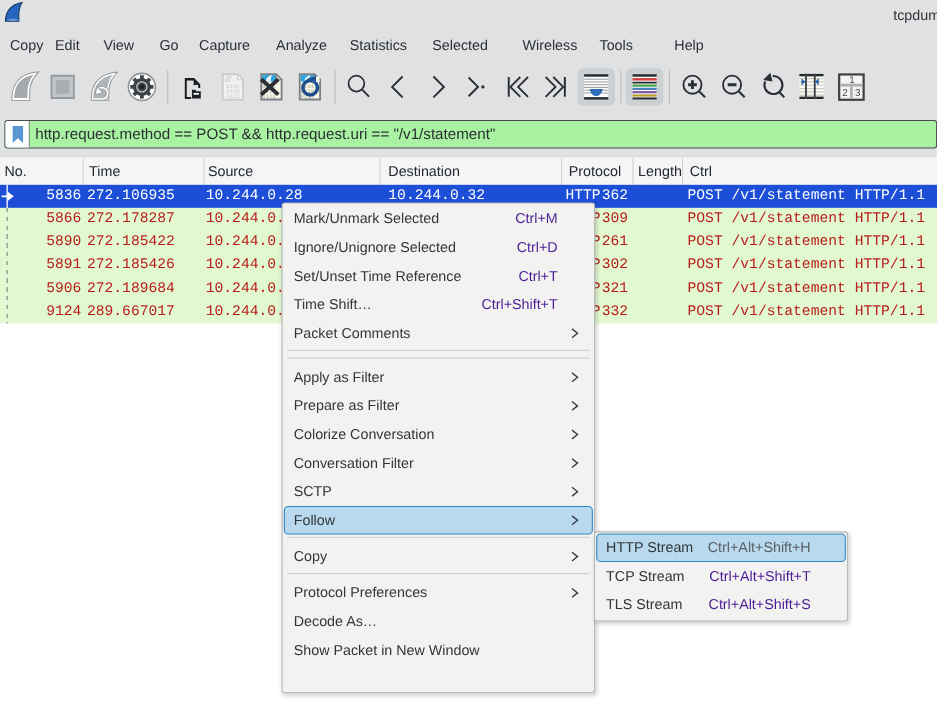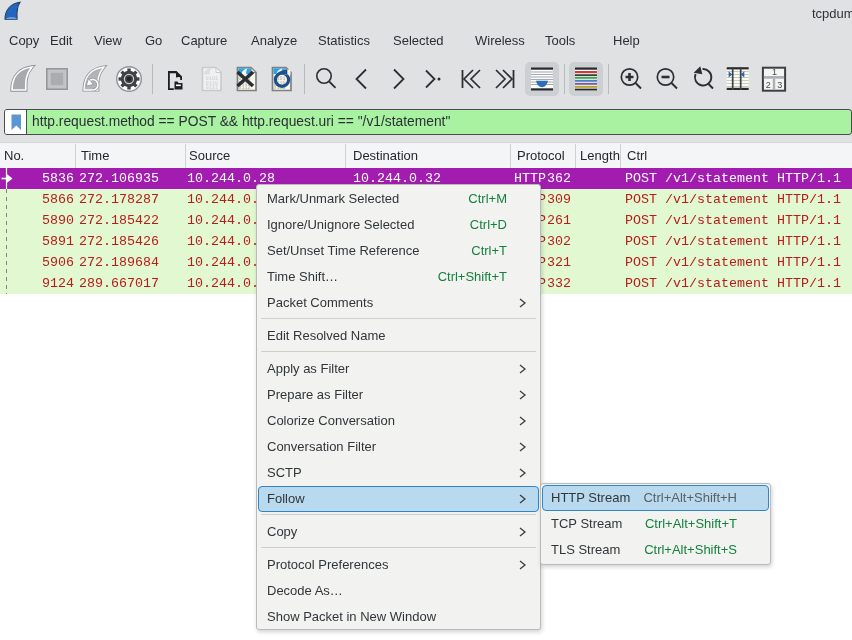--- a/index.html
+++ b/index.html
@@ -18,34 +18,34 @@
 #filter { position:absolute; left:4px; top:109px; width:848px; height:26px; background:#a8f2a2; border:1px solid #494b4f; border-radius:3px;padding-left:32px; }
 #filter .cell { position:absolute; left:0; top:0; width:22px; height:24px; background:#ffffff; border-right:1px solid #494b4f; border-radius:2px 0 0 2px; }
 #filter .ftext { position:absolute; left:27px; top:0; height:24px; line-height:24px; font-size:13.8px; color:#2c3034; white-space:nowrap; }
 
 #phead { position:absolute; left:0; top:142px; width:852px; height:26px; background:#f4f5f6; border-top:1px solid #d4d6d8;text-align:center; }
 #phead .ht { position:absolute; top:0; height:26px; line-height:26px; font-size:13px; color:#24282c; }
 #phead .hd { position:absolute; top:1px; width:1px; height:24px; background:#cfd1d3; }
 
 #rows { position:absolute; left:0; top:168px; width:852px; height:126px; font-family:"Liberation Mono", monospace; font-size:13.33px; }
 .prow { position:absolute; left:0; width:852px; height:21px; line-height:21px; background:#e1f8d0; color:#b91c1c; white-space:nowrap; }
-.prow.sel { background:#a21caf; color:#ffffff; }
+.prow.sel { background:#1d4ed8; color:#ffffff; }
 .prow span { position:absolute; }
 .c-no { left:0; width:74px; text-align:right; }
 .c-time { left:79px; }
 .c-src { left:187px; }
 .c-dst { left:353px; }
 .c-proto { left:514px; }
 .c-len { left:520px; width:78px; text-align:center; }
 .c-info { left:625px; }
 #dashline { position:absolute; left:6px; top:189px; width:1px; height:105px; background:repeating-linear-gradient(to bottom,#7e8387 0px,#7e8387 4px,transparent 4px,transparent 8px); }
 
 .menu { position:absolute; background:#f2f2f1; border:1px solid #bababa; border-radius:3px; box-shadow:1px 2px 4px rgba(0,0,0,0.18); font-size:13px; color:#31363a; }
 .menu .it { position:relative; height:26px; line-height:26px; padding-left:10px; white-space:nowrap; }
-.menu .it .sc { position:absolute; right:33px; top:0; color:#15803d; }
+.menu .it .sc { position:absolute; right:33px; top:0; color:#4c1d95; }
 .menu .it .arr { position:absolute; right:13px; top:8px; }
 .menu .sep { height:7px; position:relative; }
 .menu .sep:after { content:""; position:absolute; left:4px; right:4px; top:2px; height:1px; background:#cfcfce; }
 .menu .hl { position:absolute; left:1px; right:1px; top:0; height:26px; background:#b8d9ee; border:1px solid #2f86c6; border-radius:4px; }
 #ctxmenu { left:256px; top:184px; width:285px; height:446px; }
 #submenu { left:540px; top:483px; width:231px; height:82px; }
 </style>
 </head>
 <body>
 <div id="chrome"></div>
@@ -348,21 +348,20 @@
 <div id="ctxmenu" class="menu">
   <div style="height:1px"></div>
   <div class="it">Mark/Unmark Selected<span class="sc">Ctrl+M</span></div>
   <div class="it">Ignore/Unignore Selected<span class="sc">Ctrl+D</span></div>
   <div class="it">Set/Unset Time Reference<span class="sc">Ctrl+T</span></div>
   <div class="it">Time Shift…<span class="sc">Ctrl+Shift+T</span></div>
   <div class="it">Packet Comments<svg class="arr" width="9" height="10" viewBox="0 0 9 10">
         <path d="M2,1 L7,5 L2,9" stroke="#3a3e42" stroke-width="1.3" fill="none"></path>
       </svg></div>
   <div class="sep"></div>
-  <div class="it">Edit Resolved Name</div>
   <div class="sep"></div>
   <div class="it">Apply as Filter<svg class="arr" width="9" height="10" viewBox="0 0 9 10">
         <path d="M2,1 L7,5 L2,9" stroke="#3a3e42" stroke-width="1.3" fill="none"></path>
       </svg></div>
   <div class="it">Prepare as Filter<svg class="arr" width="9" height="10" viewBox="0 0 9 10">
         <path d="M2,1 L7,5 L2,9" stroke="#3a3e42" stroke-width="1.3" fill="none"></path>
       </svg></div>
   <div class="it">Colorize Conversation<svg class="arr" width="9" height="10" viewBox="0 0 9 10">
         <path d="M2,1 L7,5 L2,9" stroke="#3a3e42" stroke-width="1.3" fill="none"></path>
       </svg></div>

